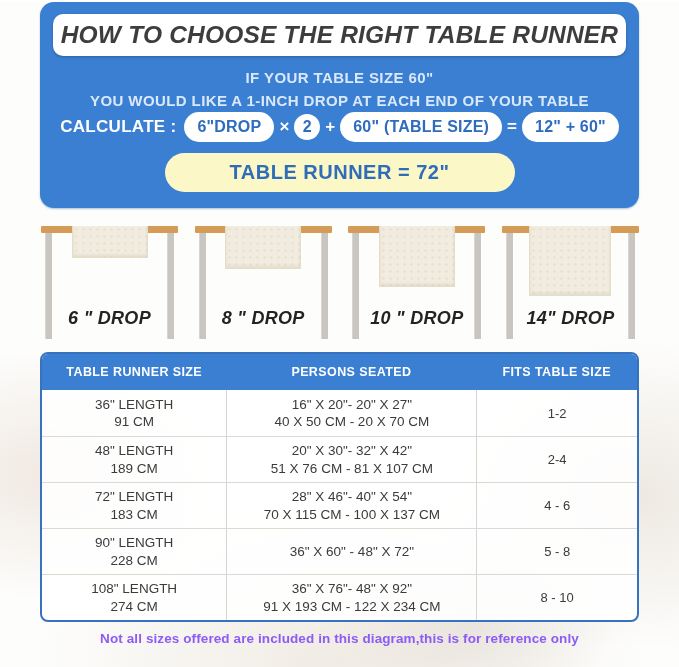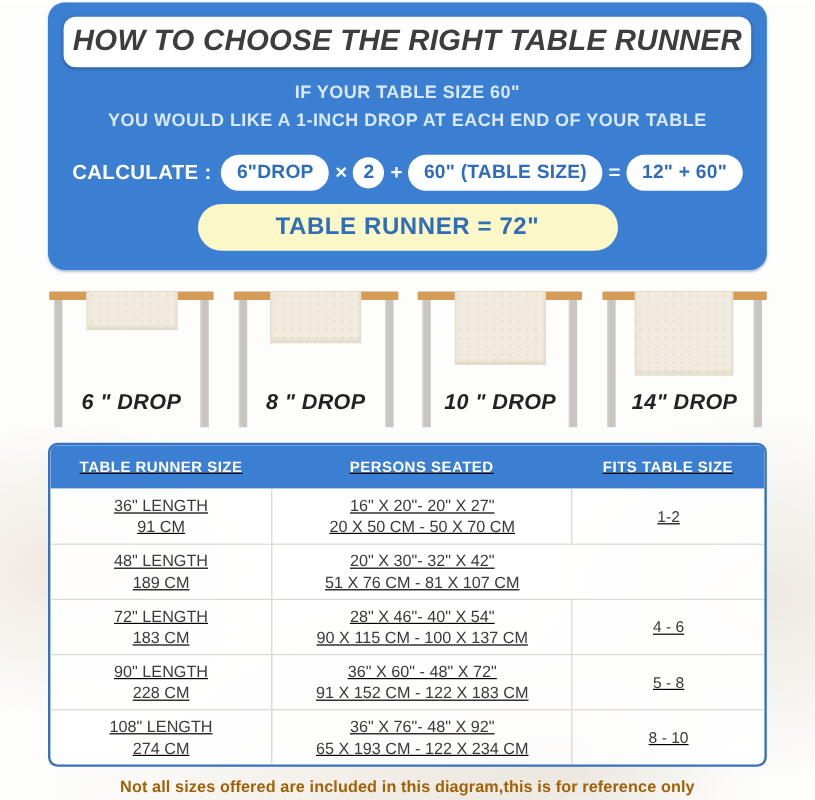--- a/index.html
+++ b/index.html
@@ -26,21 +26,21 @@
     background:#ffffff; border-radius:10px; padding:7px 0; text-align:center;
     box-shadow:0 1px 3px rgba(0,0,0,.25);
   }
   .title-box h1 {
     font-size:24.5px; font-weight:bold; font-style:italic; color:#3d3d3d; letter-spacing:.2px; white-space:nowrap;
   }
   .sub-lines { margin-top:11px; text-align:center; }
   .sub-line { color:#d9e9fb; font-weight:bold; font-size:15px; line-height:1.5; letter-spacing:.4px; }
 
   .calc-row {
-    margin-top:17px; display:flex; align-items:center; justify-content:center; gap:5px; white-space:nowrap;
+    display:flex; align-items:center; justify-content:center; gap:5px; white-space:nowrap;
   }
   .calc-label { color:#ffffff; font-weight:bold; font-size:17px; letter-spacing:.3px; margin-right:3px; }
   .pill {
     background:#ffffff; color:#2e6cbe; font-weight:bold; font-size:16px;
     border-radius:17px; padding:4px 13px; line-height:1.4; letter-spacing:.2px;
   }
   .op { color:#ffffff; font-weight:bold; font-size:17px; }
   .num-circle {
     background:#ffffff; color:#2e6cbe; font-weight:bold; font-size:16px;
     width:26px; height:26px; border-radius:50%; display:flex; align-items:center; justify-content:center;
@@ -69,40 +69,40 @@
   }
   .d6 { height:32px; } .d8 { height:43px; } .d10 { height:61px; } .d14 { height:70px; width:82px; }
   .fig-label {
     position:absolute; bottom:10px; left:0; right:0; text-align:center;
     font-weight:bold; font-style:italic; font-size:18px; color:#232323; letter-spacing:.3px;
   }
 
   
   .size-table {
     margin:13px 40px 0 40px; border-radius:8px; overflow:hidden;
-    border:2px solid #3672bd; background:rgba(255,255,255,.88);text-decoration:underline;
+    border:2px solid #3672bd; background:rgba(255,255,255,.88);
   }
   .t-head {
     display:grid; grid-template-columns:31% 42% 27%; background:#3a7fd2;
     align-items:center; height:36px;
   }
   .t-head .hcell {
     color:#ffffff; font-weight:bold; font-size:12.5px; letter-spacing:.4px; text-align:center;
   }
   .t-row {
     display:grid; grid-template-columns:31% 42% 27%; height:46px; align-items:center;
   }
   .t-row + .t-row { border-top:1px solid #dcd8d3; }
   .t-row .cell { text-align:center; color:#3b3b3b; font-size:13.5px; line-height:1.32; }
   .t-row .cell.mid, .t-row .cell.last { border-left:1px solid #d8d4cf; height:100%;
     display:flex; flex-direction:column; justify-content:center; }
   .t-row .cell.last { font-size:13px; }
 
   .note {
-    margin-top:9px; text-align:center; font-weight:bold; font-size:13.5px; color:#a16207; letter-spacing:.1px;
+    margin-top:9px; text-align:center; font-weight:bold; font-size:13.5px; color:#8b5cf6; letter-spacing:.1px;
   }
 </style>
 </head>
 <body>
 
 <div class="page">
   <div class="layer">
 
     <div class="top-panel">
       <div class="title-box">
@@ -163,68 +163,68 @@
         <div class="hcell">FITS TABLE SIZE</div>
       </div>
 
       <div class="t-row">
         <div class="cell">
           <div>36" LENGTH</div>
           <div>91 CM</div>
         </div>
         <div class="cell mid">
           <div>16" X 20"- 20" X 27"</div>
-          <div>20 X 50 CM - 50 X 70 CM</div>
+          <div>40 X 50 CM - 20 X 70 CM</div>
         </div>
         <div class="cell last">1-2</div>
       </div>
 
       <div class="t-row">
         <div class="cell">
           <div>48" LENGTH</div>
           <div>189 CM</div>
         </div>
         <div class="cell mid">
           <div>20" X 30"- 32" X 42"</div>
           <div>51 X 76 CM - 81 X 107 CM</div>
         </div>
+        <div class="cell last">2-4</div>
       </div>
 
       <div class="t-row">
         <div class="cell">
           <div>72" LENGTH</div>
           <div>183 CM</div>
         </div>
         <div class="cell mid">
           <div>28" X 46"- 40" X 54"</div>
-          <div>90 X 115 CM - 100 X 137 CM</div>
+          <div>70 X 115 CM - 100 X 137 CM</div>
         </div>
         <div class="cell last">4 - 6</div>
       </div>
 
       <div class="t-row">
         <div class="cell">
           <div>90" LENGTH</div>
           <div>228 CM</div>
         </div>
         <div class="cell mid">
           <div>36" X 60" - 48" X 72"</div>
-          <div>91 X 152 CM - 122 X 183 CM</div>
         </div>
         <div class="cell last">5 - 8</div>
       </div>
 
       <div class="t-row">
         <div class="cell">
           <div>108" LENGTH</div>
           <div>274 CM</div>
         </div>
         <div class="cell mid">
           <div>36" X 76"- 48" X 92"</div>
-          <div>65 X 193 CM - 122 X 234 CM</div>
+          <div>91 X 193 CM - 122 X 234 CM</div>
         </div>
         <div class="cell last">8 - 10</div>
       </div>
     </div>
 
     <p class="note">Not all sizes offered are included in this diagram,this is for reference only</p>
   </div>
 </div>
 
 </body></html>

